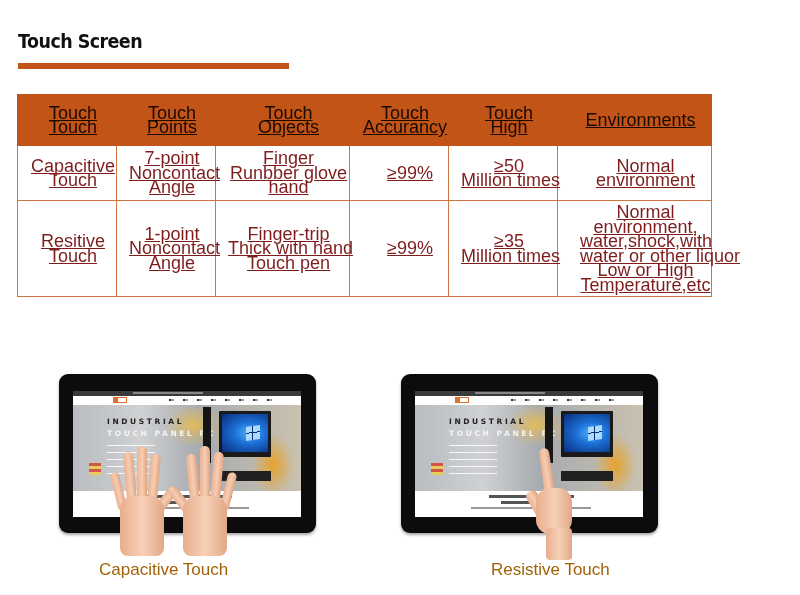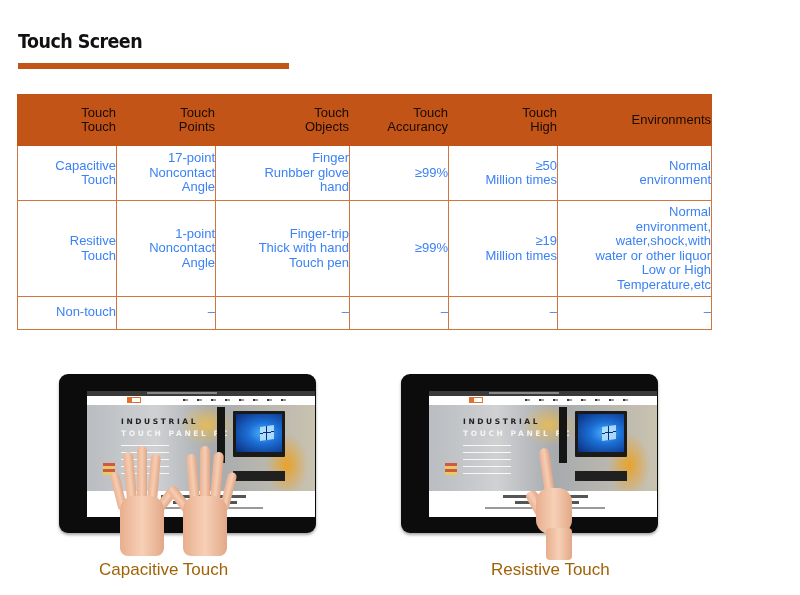--- a/index.html
+++ b/index.html
@@ -3,33 +3,33 @@
 <meta charset="utf-8">
 <style>
   * { box-sizing: border-box; margin: 0; padding: 0; }
   html, body { width: 800px; height: 595px; background: #ffffff; overflow: hidden; }
   body { position: relative; font-family: "Liberation Sans", "DejaVu Sans", sans-serif; color: #111; }
 
   .title { position: absolute; left: 18px; top: 30px; font-family: "DejaVu Sans", sans-serif; font-weight: bold; font-size: 19px; letter-spacing: -0.6px; color: #111; transform: scaleX(0.92); transform-origin: left center; }
   .title-rule { position: absolute; left: 18px; top: 63px; width: 271px; height: 6px; background: #c25418; }
 
   table.spec { position: absolute; left: 17px; top: 94px; border-collapse: collapse; table-layout: fixed; width: 694px; }
-  table.spec th, table.spec td { border: 1.5px solid #d0753f; font-size: 13px; line-height: 14.5px; text-align: right; vertical-align: middle; font-weight: normal; }
+  table.spec th, table.spec td { border: 1.5px solid #d0753f; font-size: 18px; line-height: 14.5px; text-align: center; vertical-align: middle; font-weight: normal; text-decoration: underline; }
   table.spec th { background: #c25418; color: #1a0a00; height: 51px; padding: 0 0 0 12px; border-color: #c25418; }
-  table.spec td { background: #fff; color: #3b82f6; padding: 0 0 0 12px; }
+  table.spec td { background: #fff; color: #7f1d1d; padding: 0 0 0 12px; }
   table.spec tr.r1 td { height: 55px; }
   table.spec tr.r2 td { height: 96px; }
   table.spec tr.r3 td { height: 33px; vertical-align: top; padding-top: 8px; }
   td.center-ish { padding-left: 22px !important; }
   .line { display: block; white-space: nowrap; }
 
   .tablet { position: absolute; top: 374px; width: 257px; height: 159px; background: #0c0c0c; border-radius: 9px; box-shadow: 0 2px 3px rgba(0,0,0,0.35); }
   .tablet.t1 { left: 59px; }
   .tablet.t2 { left: 401px; }
-  .screen { position: absolute; left: 28px; top: 17px; width: 228px; height: 126px; background: #404040; overflow: hidden; }
+  .screen { position: absolute; left: 14px; top: 17px; width: 228px; height: 126px; background: #404040; overflow: hidden; }
   .topbar { position: absolute; left: 0; top: 0; width: 100%; height: 5px; background: #3a3a3a; }
   .topbar .tb-text { position: absolute; left: 60px; top: 1px; width: 70px; height: 2px; background: #888; }
   .navbar { position: absolute; left: 0; top: 5px; width: 100%; height: 9px; background: #fff; }
   .navbar .logo { position: absolute; left: 40px; top: 1px; width: 14px; height: 6px; border: 1px solid #e0702a; background: #fff; }
   .navbar .logo::before { content: ""; position: absolute; left: 0; top: 0; width: 4px; height: 4px; background: #e0702a; }
   .navbar .navitems { position: absolute; left: 96px; top: 3px; width: 110px; height: 2px; background: repeating-linear-gradient(90deg,#333 0 2px,#999 2px 5px,#fff 5px 14px); }
   .hero { position: absolute; left: 0; top: 14px; width: 100%; height: 86px;
     background:
       radial-gradient(ellipse 40px 35px at 170px 30px, rgba(242,176,40,0.95), rgba(242,176,40,0) 70%),
       radial-gradient(ellipse 30px 45px at 200px 60px, rgba(235,160,30,0.9), rgba(235,160,30,0) 70%),
@@ -99,21 +99,21 @@
         </th>
     </tr>
   </thead>
   <tbody>
     <tr class="r1">
       <td>
           <span class="line">Capacitive</span>
           <span class="line">Touch</span>
         </td>
       <td>
-          <span class="line">17-point</span>
+          <span class="line">7-point</span>
           <span class="line">Noncontact</span>
           <span class="line">Angle</span>
         </td>
       <td>
           <span class="line">Finger</span>
           <span class="line">Runbber glove</span>
           <span class="line">hand</span>
         </td>
       <td class="center-ish">
           <span class="line">≥99%</span>
@@ -139,51 +139,31 @@
         </td>
       <td>
           <span class="line">Finger-trip</span>
           <span class="line">Thick with hand</span>
           <span class="line">Touch pen</span>
         </td>
       <td class="center-ish">
           <span class="line">≥99%</span>
         </td>
       <td>
-          <span class="line">≥19</span>
+          <span class="line">≥35</span>
           <span class="line">Million times</span>
         </td>
       <td class="center-ish">
         <span class="line">Normal</span>
         <span class="line">environment,</span>
         <span class="line">water,shock,with</span>
         <span class="line">water or other liquor</span>
         <span class="line">Low or High</span>
         <span class="line">Temperature,etc</span>
       </td>
-    </tr>
-    <tr class="r3">
-      <td>
-          <span class="line">Non-touch</span>
-        </td>
-      <td>
-          <span class="line">–</span>
-        </td>
-      <td>
-          <span class="line">–</span>
-        </td>
-      <td class="center-ish">
-          <span class="line">–</span>
-        </td>
-      <td>
-          <span class="line">–</span>
-        </td>
-      <td class="center-ish">
-          <span class="line">–</span>
-        </td>
     </tr>
   </tbody>
 </table>
 
 <div class="tablet t1">
   <div class="screen">
     <div class="topbar">
         <div class="tb-text"></div>
       </div>
     <div class="navbar">

